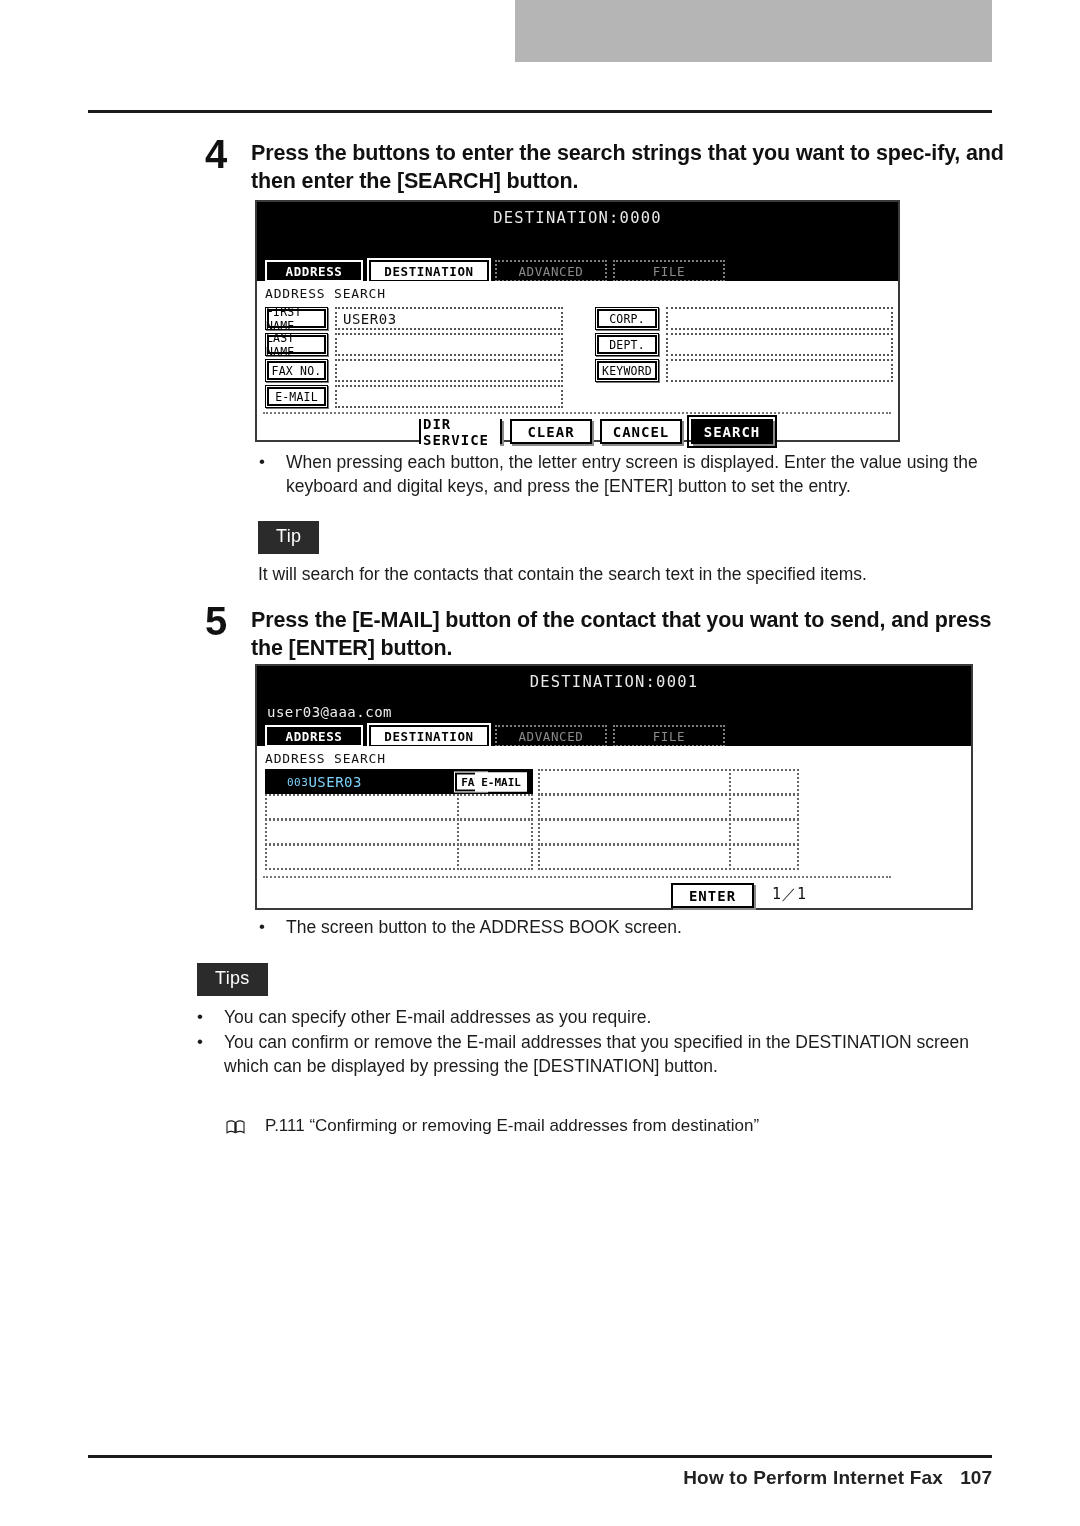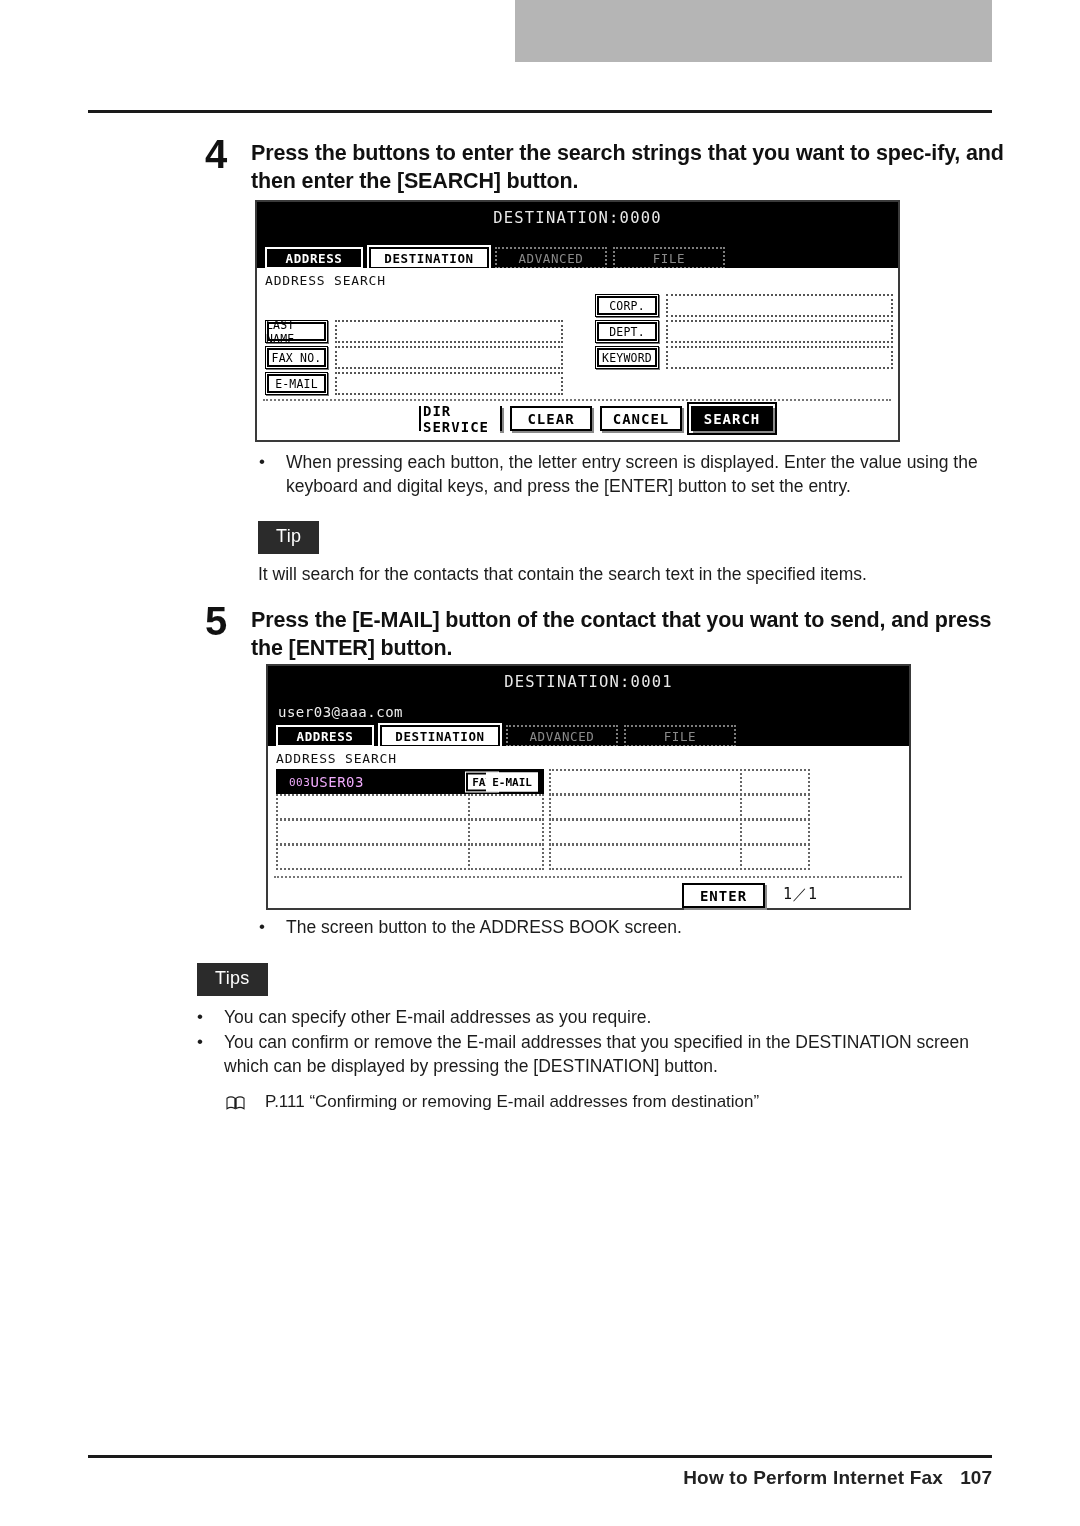--- a/index.html
+++ b/index.html
@@ -192,22 +192,22 @@
   
   .cell{
     position:absolute;box-sizing:border-box;
     border:2px dotted #666;
     background:#fff;
   }
   .cell.selected{
     background:#000;border:2px solid #000;
   }
   .cell-label{
-    position:absolute;left:11px;top:50%;transform:translateY(-50%);
-    font-size:14px;color:#f0abfc;letter-spacing:.5px;
+    position:absolute;left:20px;top:50%;transform:translateY(-50%);
+    font-size:14px;color:#7dd3fc;letter-spacing:.5px;
   }
   .cell-label .idx{font-size:11px;vertical-align:1px;}
   .minibtn{
     position:absolute;top:50%;transform:translateY(-50%);
     box-sizing:border-box;height:19px;
     border:2px solid #fff;background:#fff;color:#000;
     font-size:11px;font-weight:bold;
     display:flex;align-items:center;justify-content:center;
     padding:0 4px;
   }
@@ -220,33 +220,37 @@
 
 <div class="header-band"></div>
 <div class="rule-top"></div>
 
 <div class="step" style="left:205px;top:140px;width:800px;">
   <div class="num">4</div>
   <div class="htext">Press the buttons to enter the search strings that you want to spec-ify, and then enter the [SEARCH] button.</div>
 </div>
 
 <div class="lcd" style="left:255px;top:200px;width:645px;height:242px;">
-  <div class="lcd-top" style="height:66px;">
+  <div class="lcd-top" style="height:79px;">
     <div class="lcd-title">DESTINATION:0000</div>
     <div class="tabs">
       <div class="tab sel" style="width:98px;">ADDRESS</div>
       <div class="tab active" style="width:120px;">DESTINATION</div>
       <div class="tab dim" style="width:112px;">ADVANCED</div>
       <div class="tab dim" style="width:112px;">FILE</div>
     </div>
   </div>
 
   <div class="lcd-body" style="height:159px;">
     <div class="sect-label">ADDRESS SEARCH</div>
 
+    <div class="frow" style="left:8px;top:26px;">
+      <div class="fbtn" style="width:63px;">FIRST NAME</div>
+      <div class="ffield" style="width:228px;">USER03</div>
+    </div>
     <div class="frow" style="left:8px;top:52px;">
       <div class="fbtn" style="width:63px;">LAST NAME</div>
       <div class="ffield" style="width:228px;"></div>
     </div>
     <div class="frow" style="left:8px;top:78px;">
       <div class="fbtn" style="width:63px;">FAX NO.</div>
       <div class="ffield" style="width:228px;"></div>
     </div>
     <div class="frow" style="left:8px;top:104px;">
       <div class="fbtn" style="width:63px;">E-MAIL</div>
@@ -283,21 +287,21 @@
 </div>
 
 <div class="badge" style="left:258px;top:521px;">Tip</div>
 <div class="plain" style="left:258px;top:562px;width:730px;">It will search for the contacts that contain the search text in the specified items.</div>
 
 <div class="step" style="left:205px;top:607px;width:805px;">
   <div class="num">5</div>
   <div class="htext">Press the [E-MAIL] button of the contact that you want to send, and press the [ENTER] button.</div>
 </div>
 
-<div class="lcd" style="left:255px;top:664px;width:645px;height:246px;margin-left:11px;">
+<div class="lcd" style="left:255px;top:664px;width:718px;height:246px;">
   <div class="lcd-top" style="height:80px;">
     <div class="lcd-title">DESTINATION:0001</div>
     <div class="lcd-addr" style="bottom:26px;">user03@aaa.com</div>
     <div class="tabs">
       <div class="tab sel" style="width:98px;">ADDRESS</div>
       <div class="tab active" style="width:120px;">DESTINATION</div>
       <div class="tab dim" style="width:112px;">ADVANCED</div>
       <div class="tab dim" style="width:112px;">FILE</div>
     </div>
   </div>
@@ -345,21 +349,21 @@
 <div class="bullet" style="left:197px;top:1005px;width:790px;">
   <span class="dot">•</span>
   <span class="btxt">You can specify other E-mail addresses as you require.</span>
 </div>
 
 <div class="bullet" style="left:197px;top:1030px;width:790px;">
   <span class="dot">•</span>
   <span class="btxt">You can confirm or remove the E-mail addresses that you specified in the DESTINATION screen which can be displayed by pressing the [DESTINATION] button.</span>
 </div>
 
-<div class="ref-line" style="left:226px;top:1092px;width:760px;gap:20px;">
+<div class="ref-line" style="left:226px;top:1116px;width:760px;gap:20px;">
   <span class="book-icon">
     <svg viewBox="0 0 19 14" width="19" height="14" aria-hidden="true">
       <path d="M1 2.2 C3.4 0.6 6.4 0.6 8.9 2.1 L8.9 12.6 C6.4 11.1 3.4 11.1 1 12.7 Z" fill="none" stroke="#1c1c1c" stroke-width="1.1"></path>
       <path d="M18 2.2 C15.6 0.6 12.6 0.6 10.1 2.1 L10.1 12.6 C12.6 11.1 15.6 11.1 18 12.7 Z" fill="none" stroke="#1c1c1c" stroke-width="1.1"></path>
       <line x1="9.5" y1="2.0" x2="9.5" y2="12.6" stroke="#1c1c1c" stroke-width="1.1"></line>
     </svg>
   </span>
   <span>P.111 “Confirming or removing E-mail addresses from destination”</span>
 </div>
 

